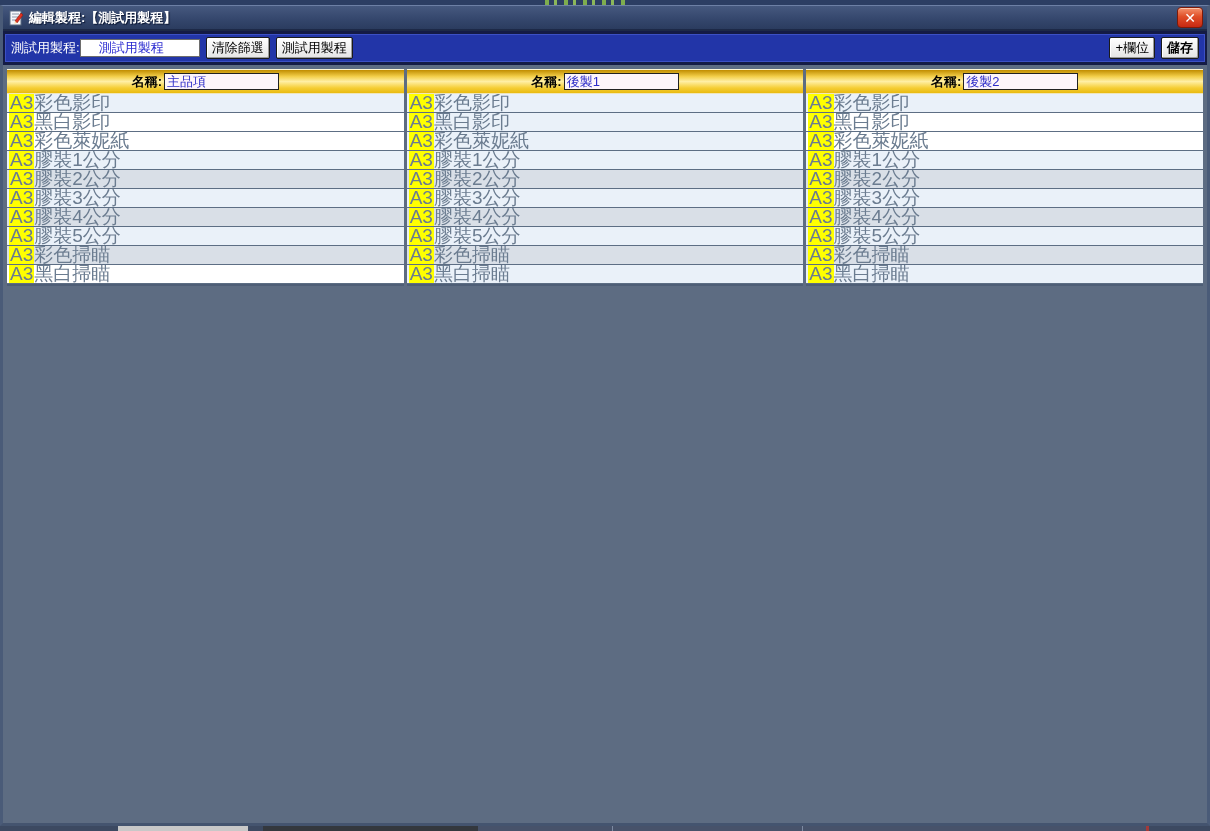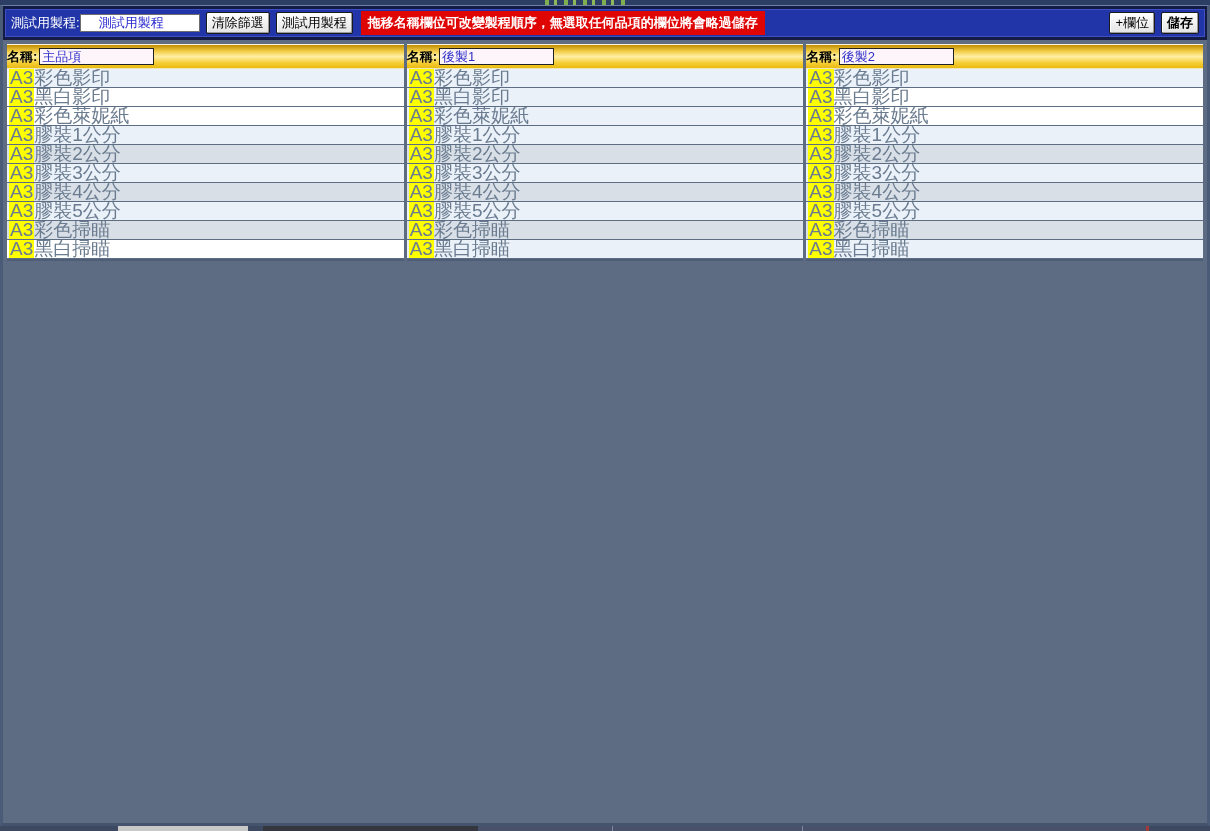--- a/index.html
+++ b/index.html
@@ -41,48 +41,61 @@
     background:linear-gradient(#ffffff, #e4e4e4); border:1px solid #1a1a1a; border-radius:2px;
     box-shadow:inset -1px -1px 0 #9a9a9a, inset 1px 1px 0 #ffffff; white-space:nowrap; cursor:default; }
   .warn-banner { margin-left:8px; height:24px; display:flex; align-items:center;
     background:#e00505; color:#ffffff; font-weight:bold; font-size:13px; padding:0 7px; white-space:nowrap; }
   .tb-right { margin-left:auto; display:flex; }
   .save { font-weight:bold; }
 
   .content { flex:1; padding:4px 4px; overflow:hidden; }
   .columns { display:flex; gap:3px; }
   .col { flex:1; min-width:0; }
-  .col-header { height:25px; display:flex; align-items:center; justify-content:flex-start; gap:2px;
+  .col-header { height:25px; display:flex; align-items:center; justify-content:center; gap:2px;
     background:linear-gradient(#c08c00, #f3cf4a 28%, #ffefa4 50%, #f5ce35 78%, #e9ba10);
     border-top:1px solid #fdf6d8; border-bottom:1px solid #efe6bc; }
   .col-header .hdr-label { font-size:13px; font-weight:bold; color:#000; white-space:nowrap; }
   .hdr-input { width:115px; height:17px; border:1px solid #222; background:#fdf5fa;
     color:#2d2dc8; font-size:13px; padding:0 2px; }
   .col-rows { border-bottom:2px solid #4e5e76; }
   .row { height:19px; line-height:18px; font-size:19px; color:#6b7c90;
     border-bottom:1px solid #5d6e84; padding-left:2px; white-space:nowrap; overflow:hidden; cursor:default; }
   .chip { background:#ffff00; padding:0 1px; }
 </style>
 </head>
 <body>
 
 <div class="top-strip">
   <div class="green-frag"></div>
 </div>
 
 <div class="window">
 
+  <div class="titlebar">
+    <svg class="win-icon" viewBox="0 0 16 16">
+      <rect x="1" y="1" width="11" height="14" fill="#f4f6fa" stroke="#5a6a80" stroke-width="1"></rect>
+      <line x1="3" y1="4" x2="10" y2="4" stroke="#8b97a8" stroke-width="1"></line>
+      <line x1="3" y1="7" x2="10" y2="7" stroke="#8b97a8" stroke-width="1"></line>
+      <line x1="3" y1="10" x2="8" y2="10" stroke="#8b97a8" stroke-width="1"></line>
+      <path d="M6 11 L12 3 L14 5 L8 13 Z" fill="#e03020" stroke="#8c1808" stroke-width="0.6"></path>
+      <path d="M6 11 L8 13 L5.5 13.8 Z" fill="#ffd9a0"></path>
+    </svg>
+    <span class="title-text">編輯製程:【測試用製程】</span>
+    <div class="close-btn">
+      <span>✕</span>
+    </div>
+  </div>
 
   <div class="toolbar-band">
     <div class="toolbar">
       <span class="tb-label">測試用製程:</span>
       <input class="tb-input name-input" type="text" value="測試用製程" style="">
       <button class="tb-btn">清除篩選</button>
       <button class="tb-btn">測試用製程</button>
-      <div class="warn-banner">拖移名稱欄位可改變製程順序，無選取任何品項的欄位將會略過儲存</div>
       <div class="tb-right">
         <button class="tb-btn">+欄位</button>
         <button class="tb-btn save">儲存</button>
       </div>
     </div>
   </div>
 
   <div class="content">
     <div class="columns">
 

